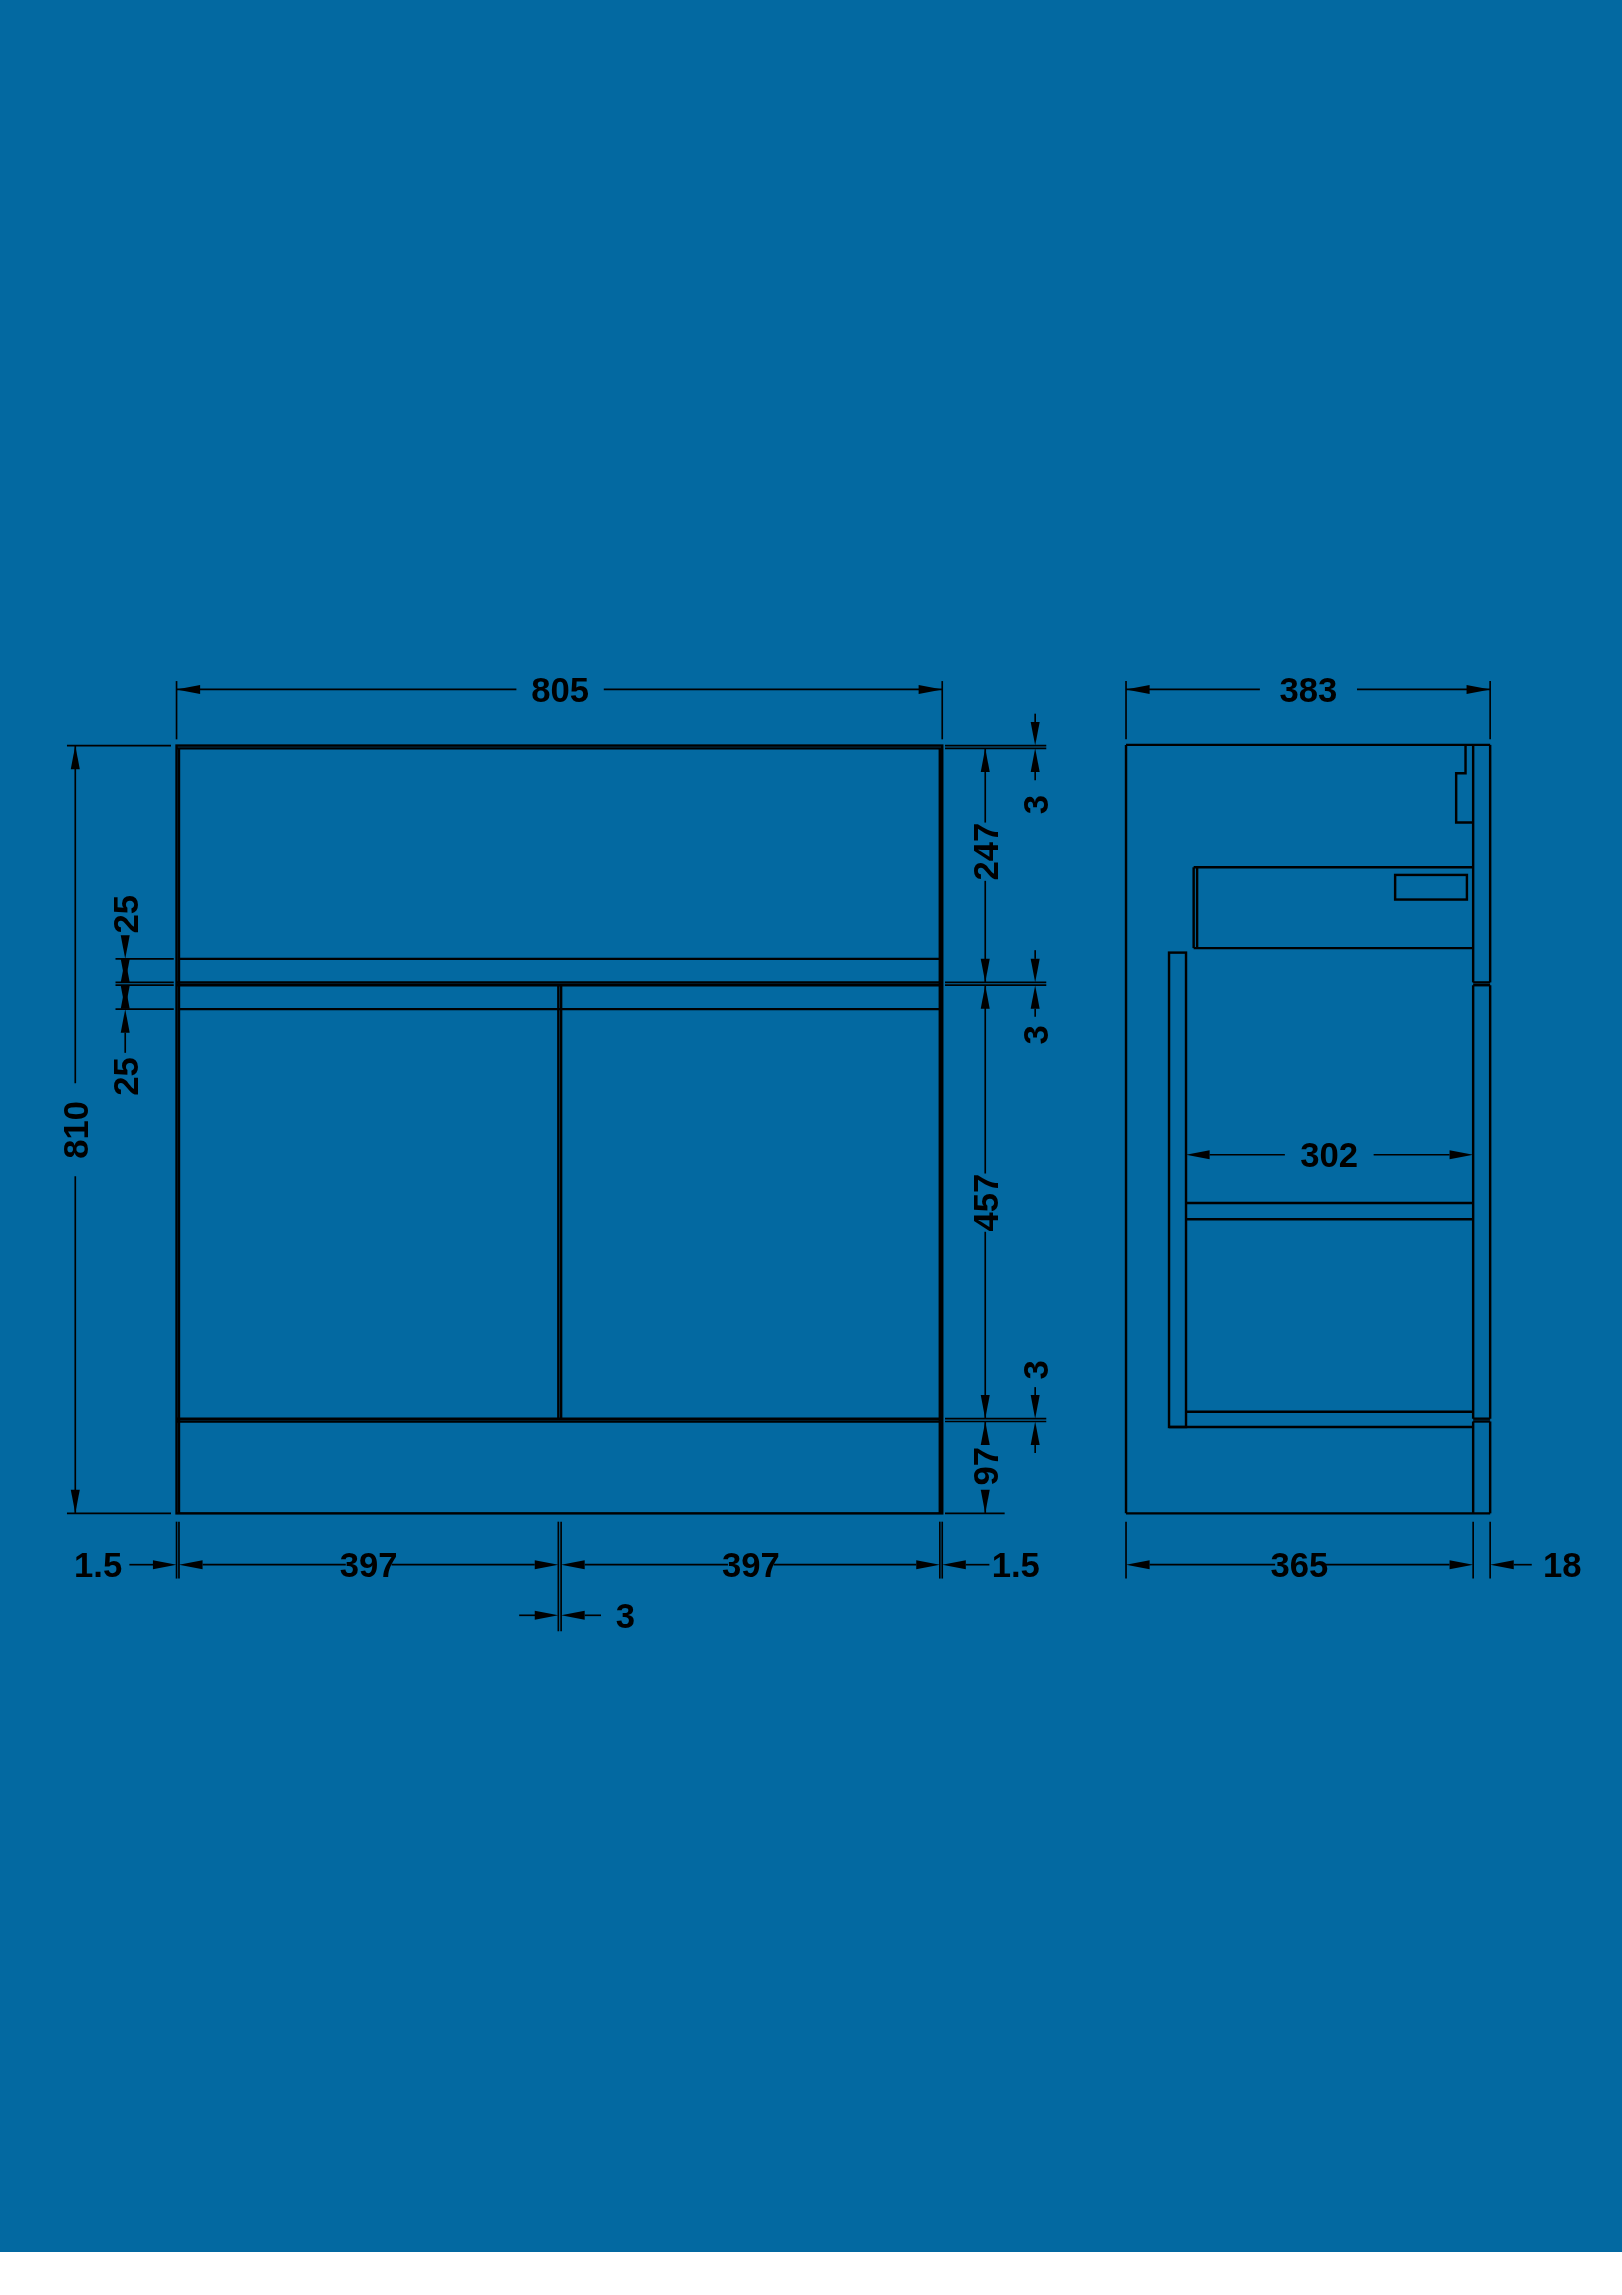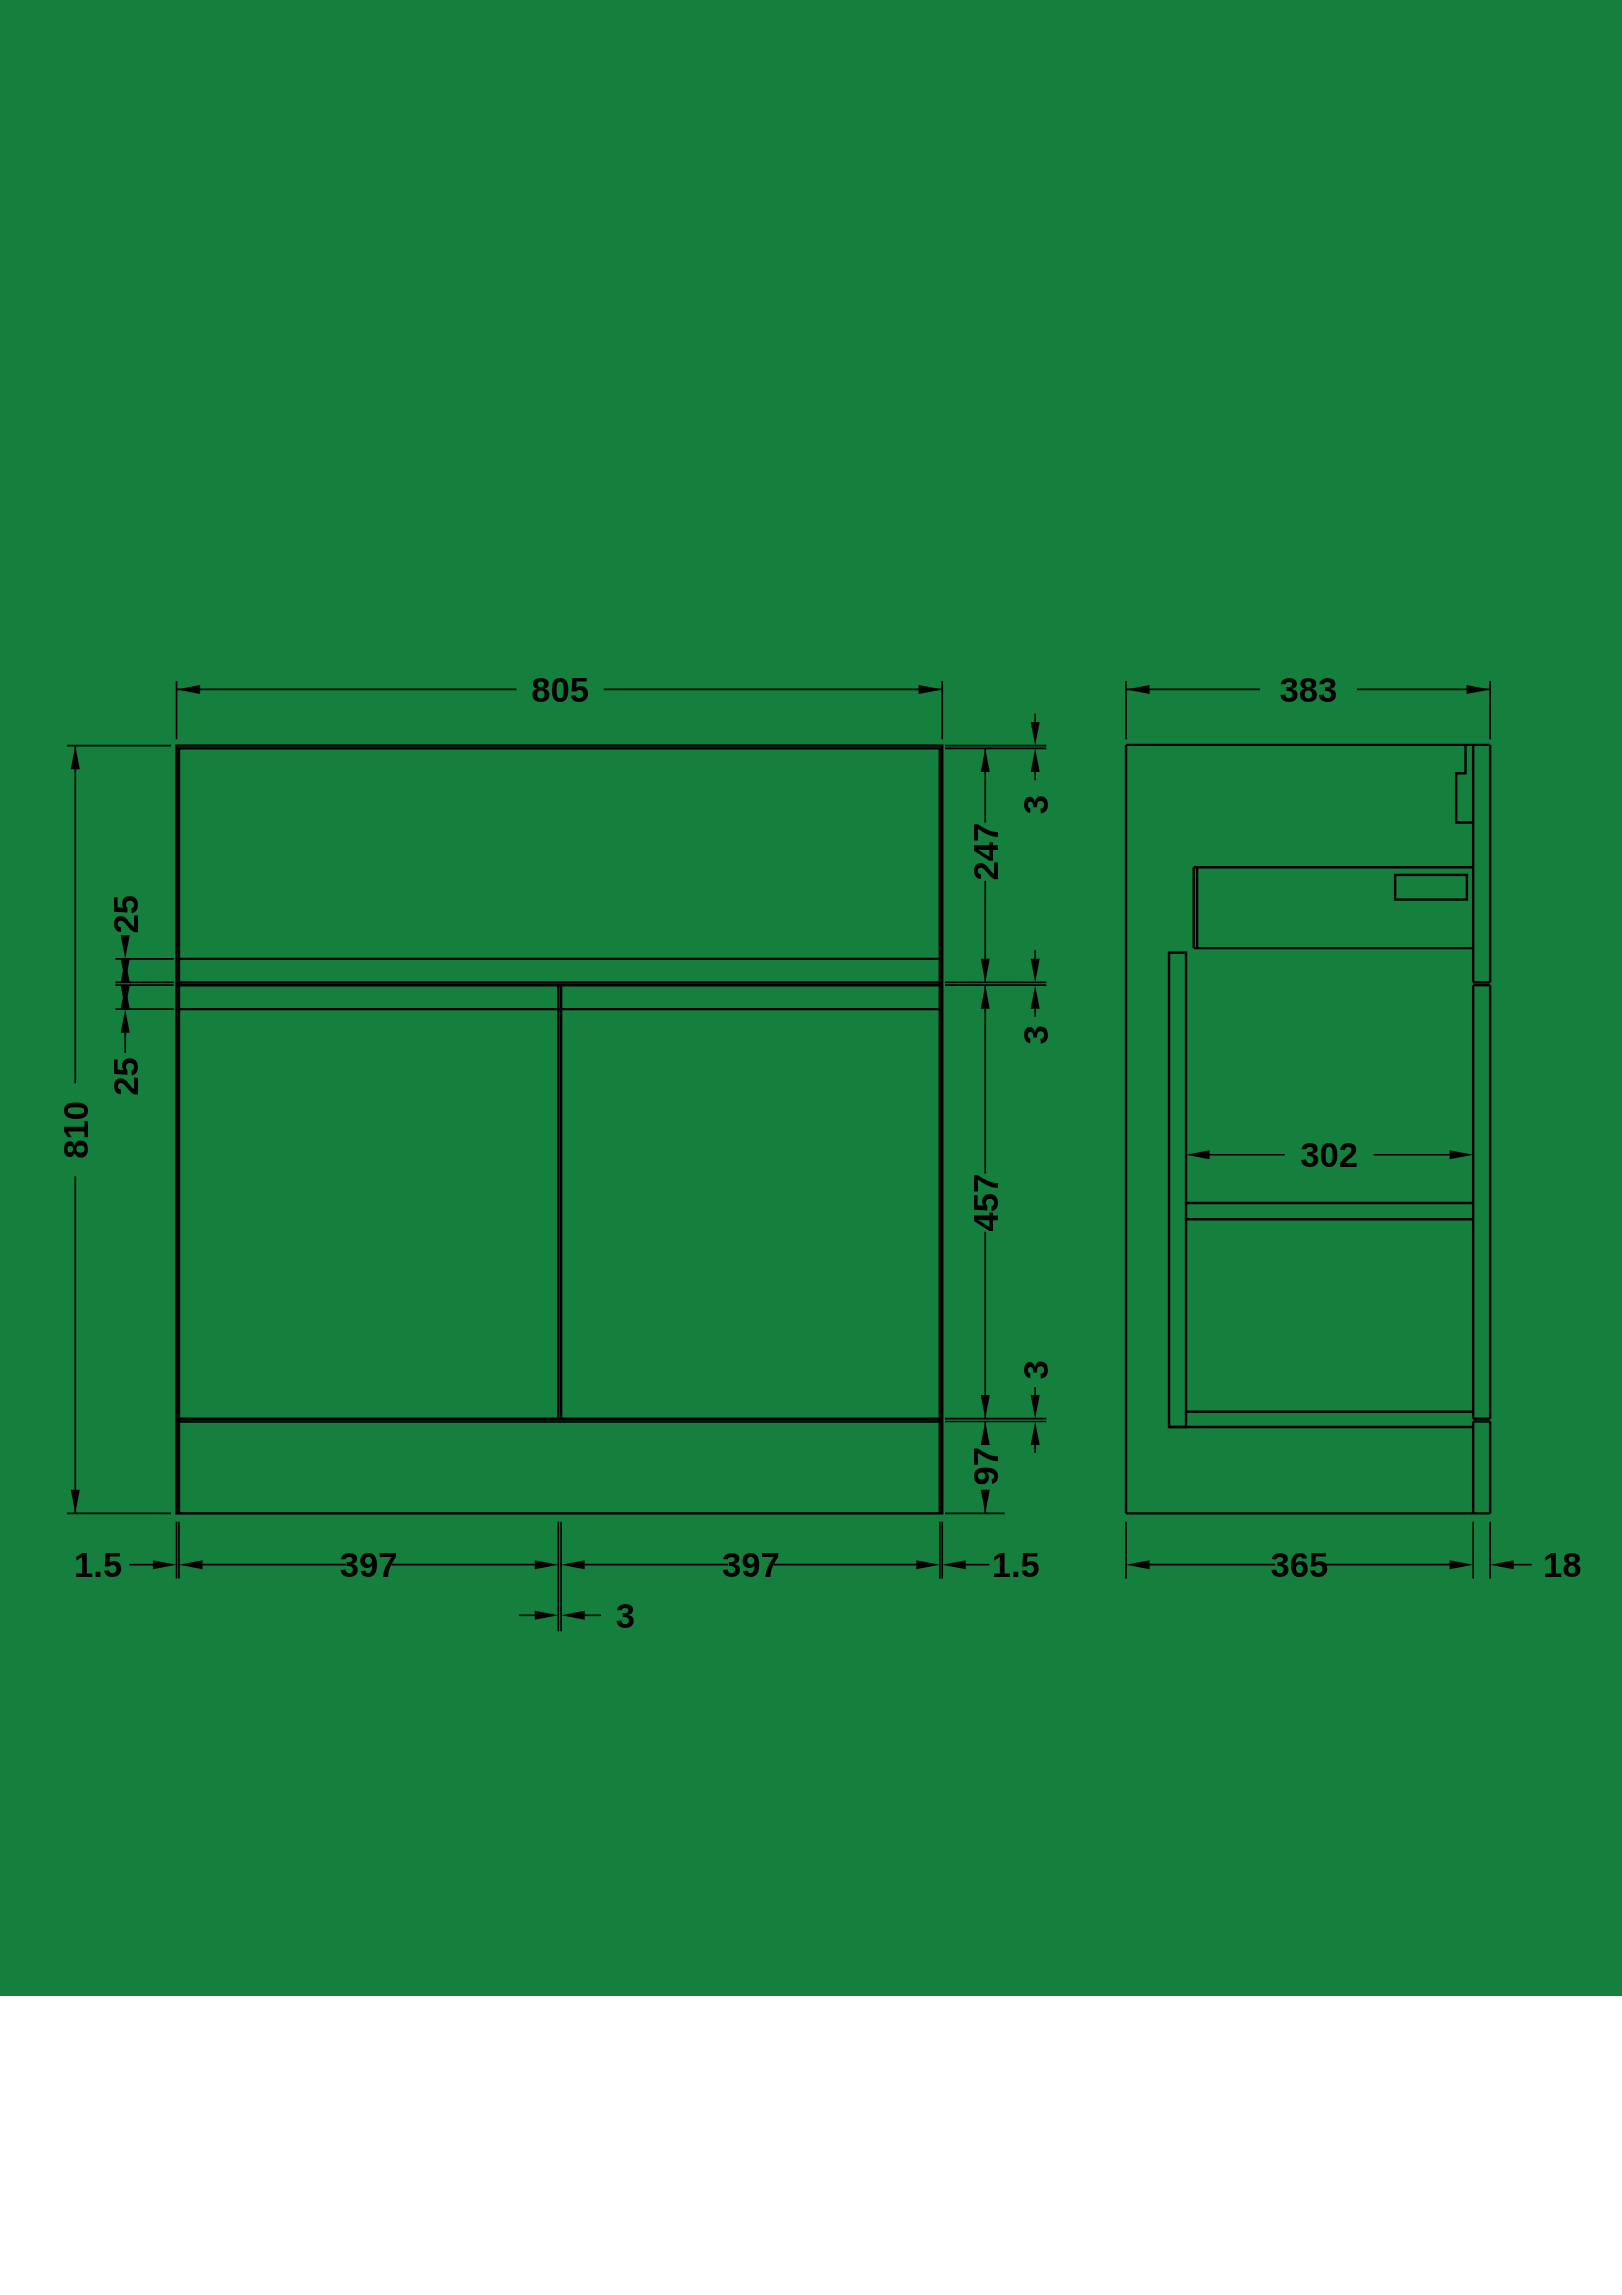--- a/index.html
+++ b/index.html
@@ -1,16 +1,16 @@
 <!DOCTYPE html>
 <html style="font-size:11px"><head>
 <meta charset="utf-8">
 <style>
   html,body{margin:0;padding:0;background:#ffffff;}
-  #canvas{position:relative;width:1623px;height:1996px;background:#15803d;overflow:hidden;
+  #canvas{position:relative;width:1623px;height:2252px;background:#0369a1;overflow:hidden;
           font-family:"Liberation Sans", sans-serif;}
   svg{position:absolute;left:0;top:0;}
   .vline{stroke:#000000;stroke-width:3.5;fill:none;stroke-linecap:butt;}
   .dline{stroke:#000000;stroke-width:2.4;fill:none;stroke-linecap:butt;}
   .arr{fill:#000000;stroke:none;}
   .dimtxt{font-family:"Liberation Sans", sans-serif;font-weight:700;font-size:50px;fill:#000000;
           text-anchor:middle;}
 </style>
 </head>
 <body>

